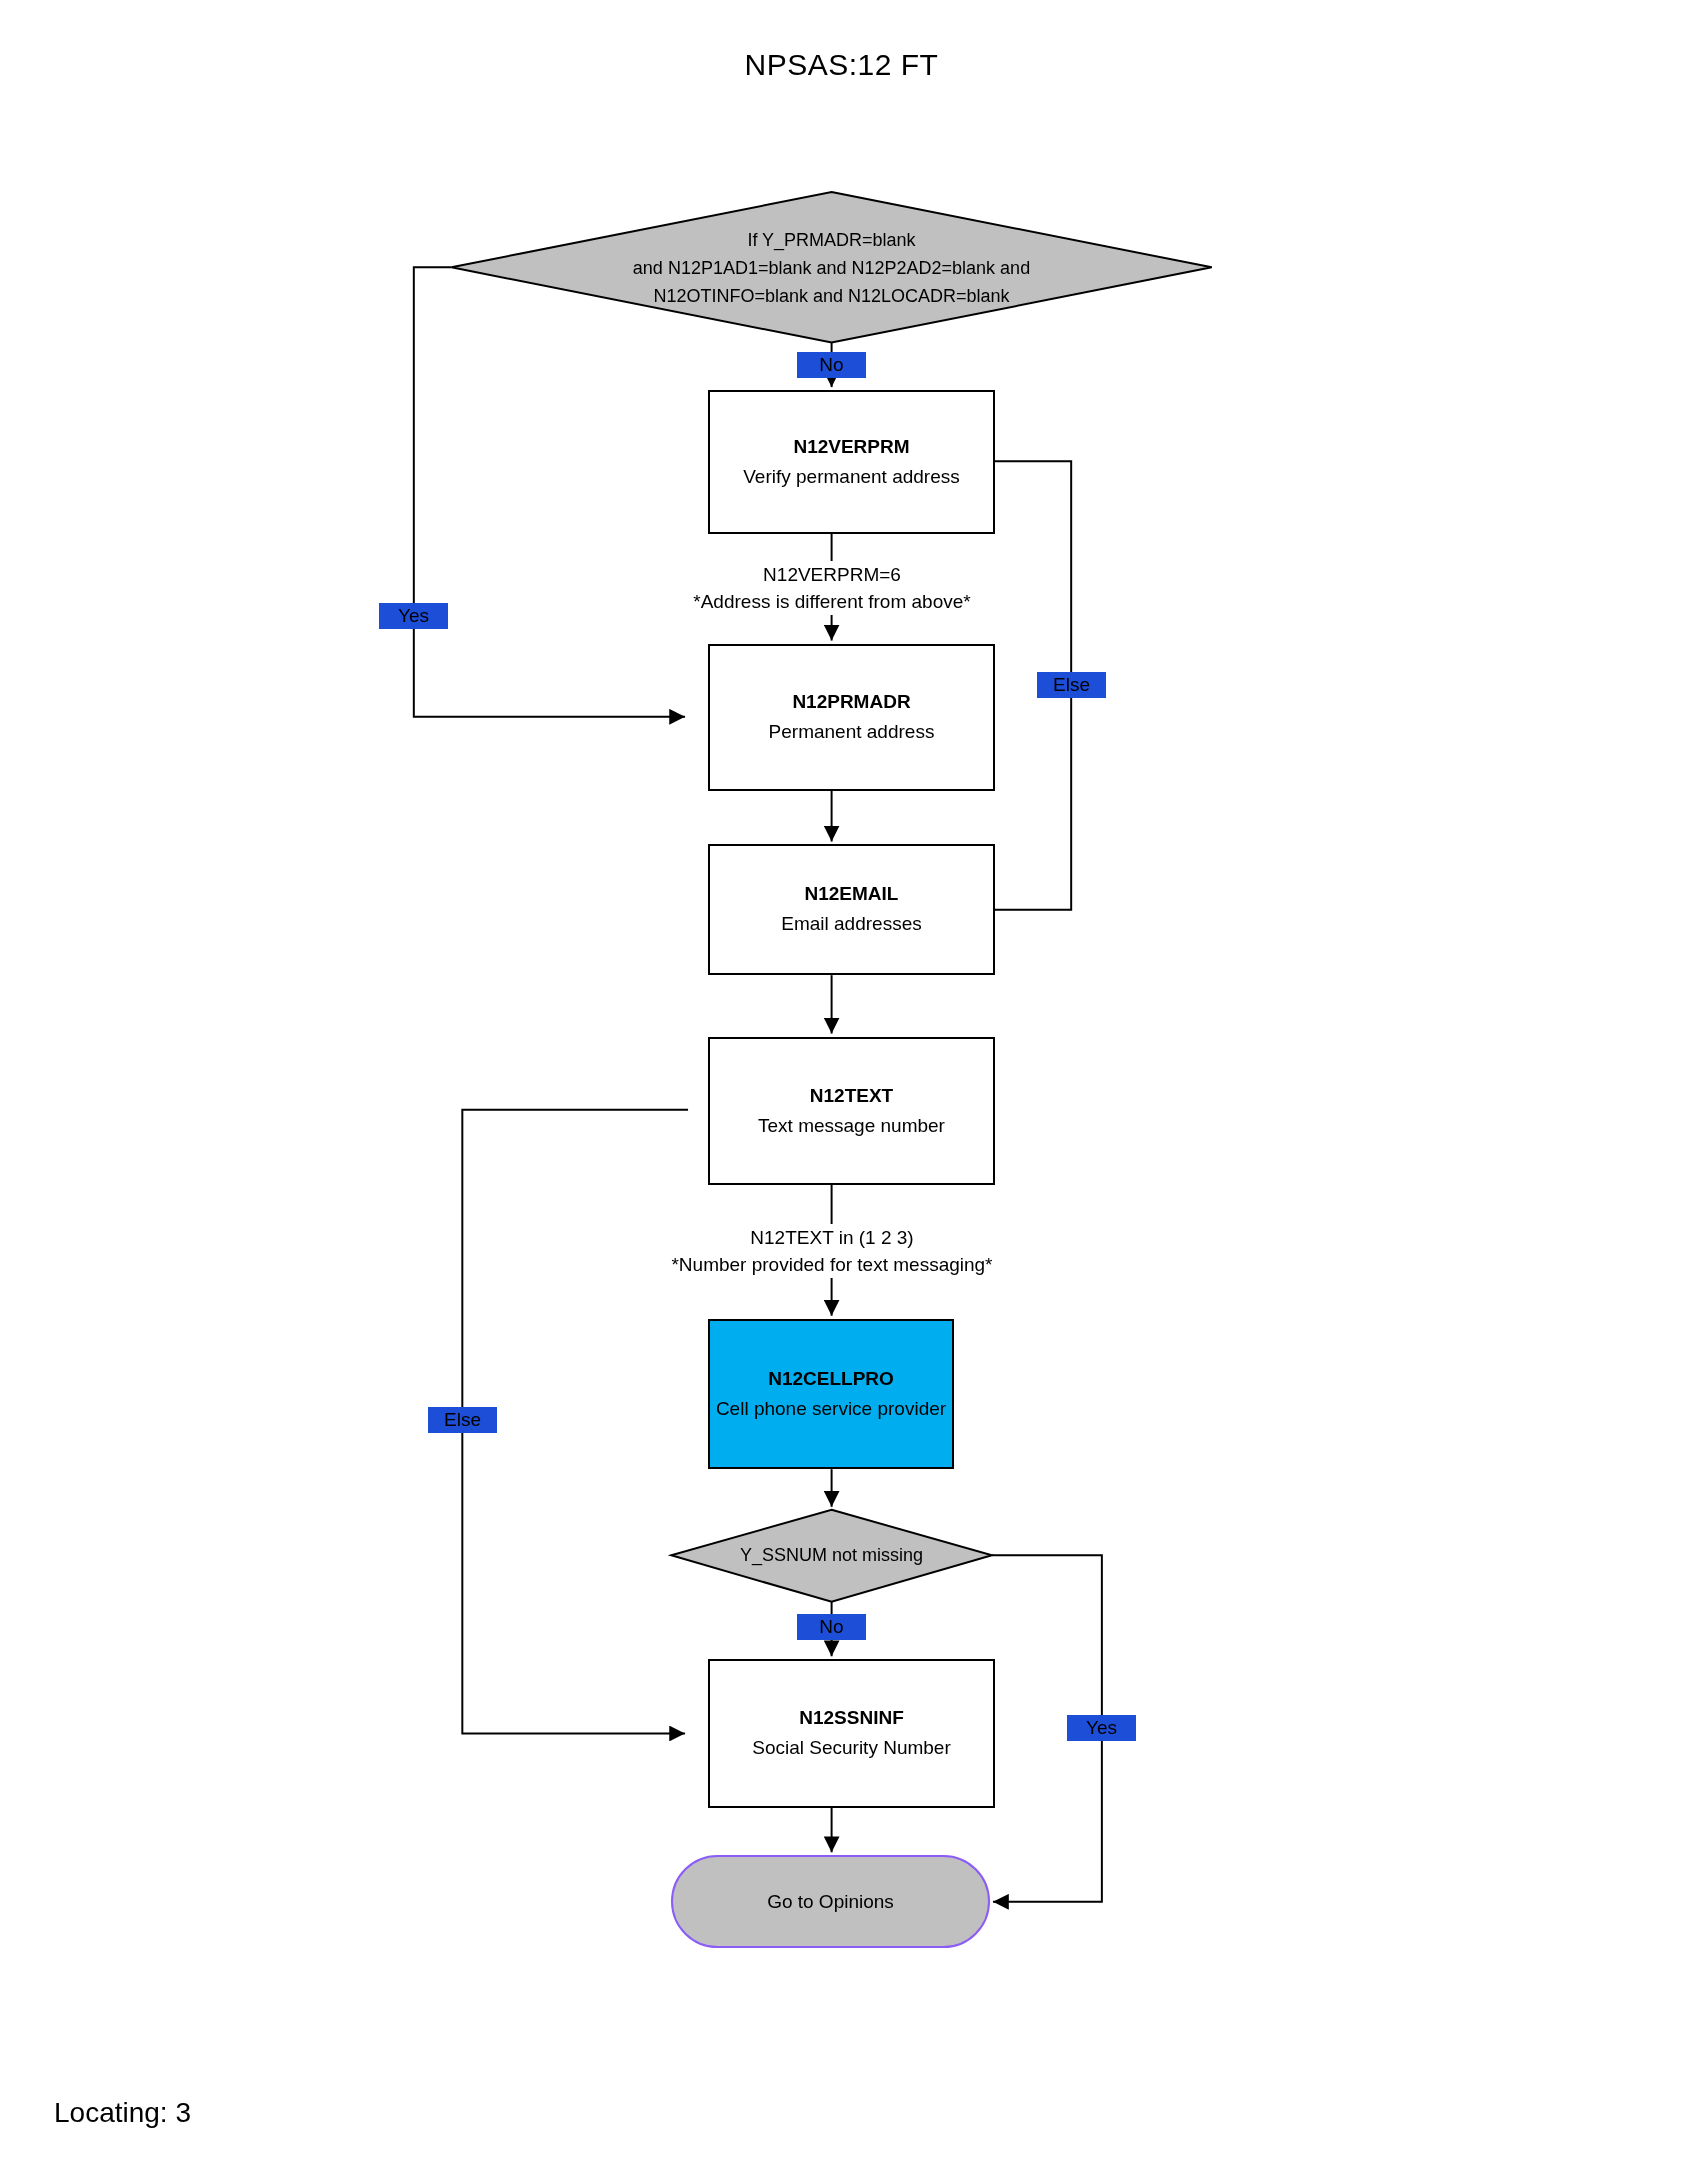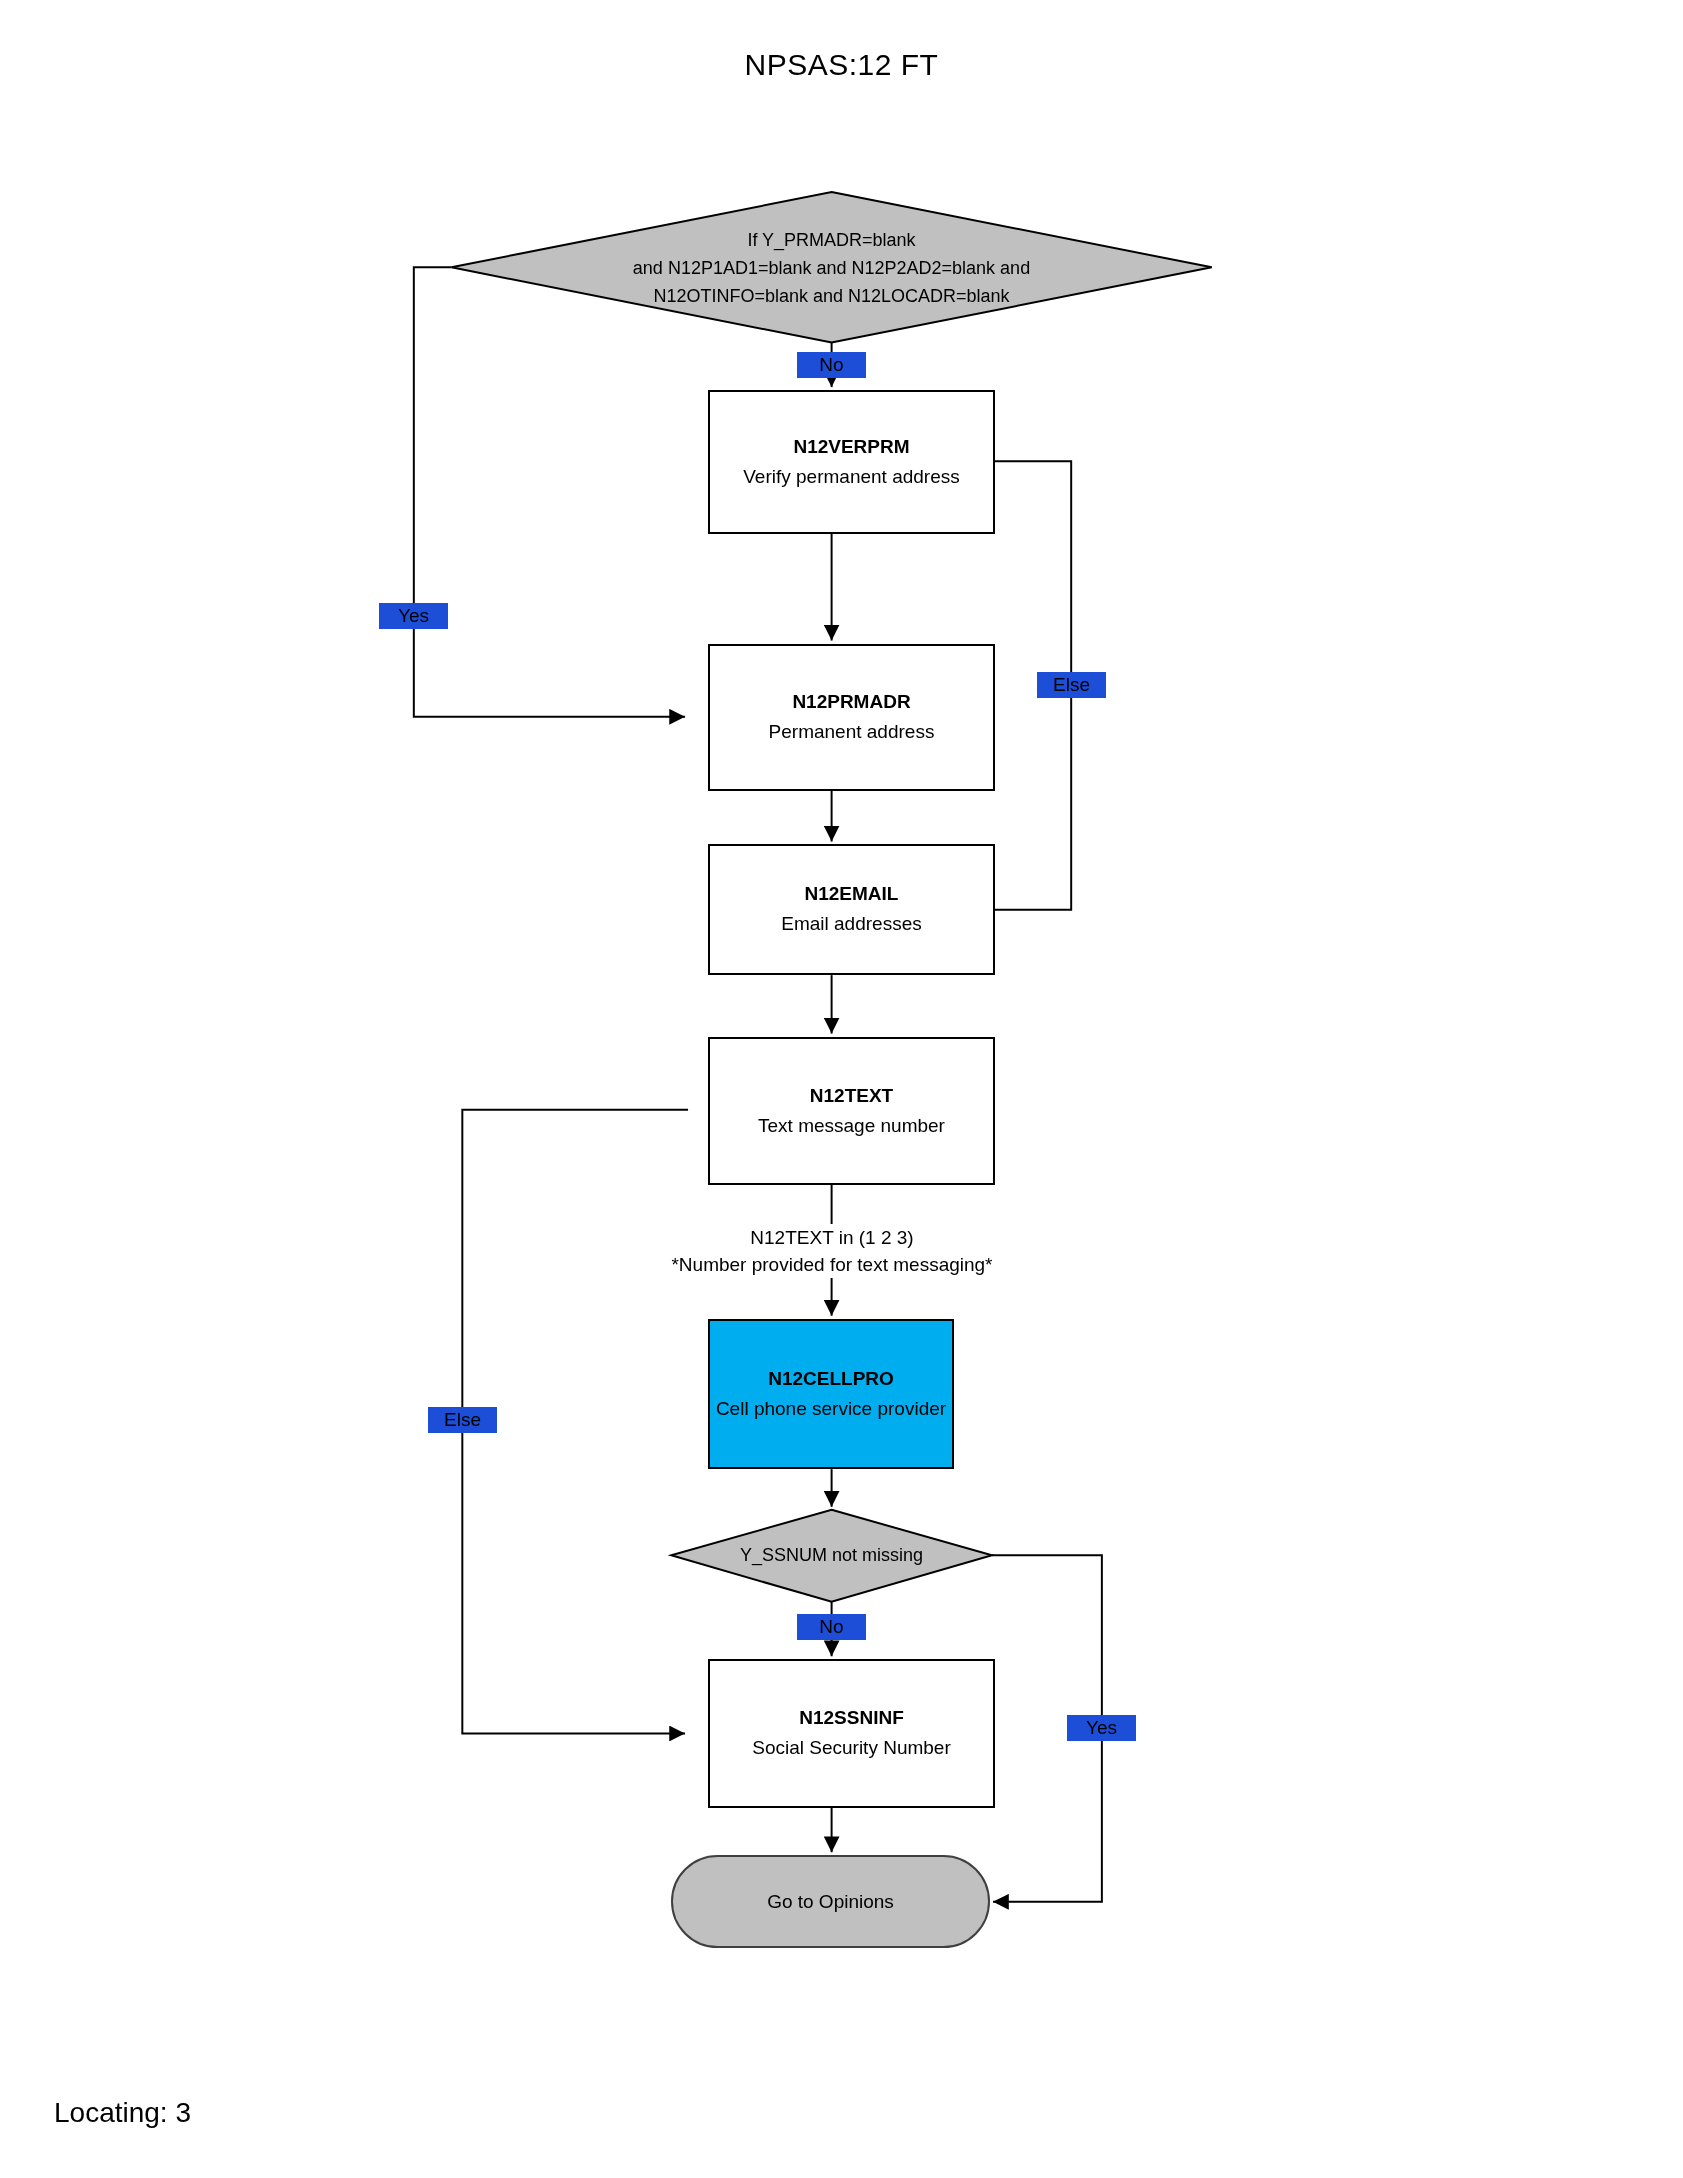--- a/index.html
+++ b/index.html
@@ -50,21 +50,21 @@
     gap:7px;
     font-size:19px;
     line-height:1.2;
     margin-left:20px;
   }
   .node .node-name{font-weight:bold;}
   .node.highlight{background:var(--highlight-fill);}
   .terminator{
     position:absolute;
     background:var(--terminator-fill);
-    border:2px solid #404040;
+    border:2px solid #8b5cf6;
     border-radius:47px;
     display:flex;
     align-items:center;
     justify-content:center;
     font-size:19px;
   }
   .diamond-text{
     position:absolute;
     display:flex;
     flex-direction:column;
@@ -162,20 +162,24 @@
 
   <div class="node" style="left:688px;top:1659px;width:287px;height:149px">
     <div class="node-name">N12SSNINF</div>
     <div class="node-desc">Social Security Number</div>
   </div>
 
   <div class="terminator" style="left:671px;top:1855px;width:319px;height:93px">Go to Opinions</div>
 
   <div class="edge-label" style="left:797px;top:352px;width:69px">No</div>
 
+  <div class="edge-cond" style="left:614px;top:561px;width:436px">
+    <div>N12VERPRM=6</div>
+    <div>*Address is different from above*</div>
+  </div>
 
   <div class="edge-label" style="left:379px;top:603px;width:69px">Yes</div>
 
   <div class="edge-label" style="left:1037px;top:672px;width:69px">Else</div>
 
   <div class="edge-cond" style="left:614px;top:1224px;width:436px">
     <div>N12TEXT in (1 2 3)</div>
     <div>*Number provided for text messaging*</div>
   </div>
 

